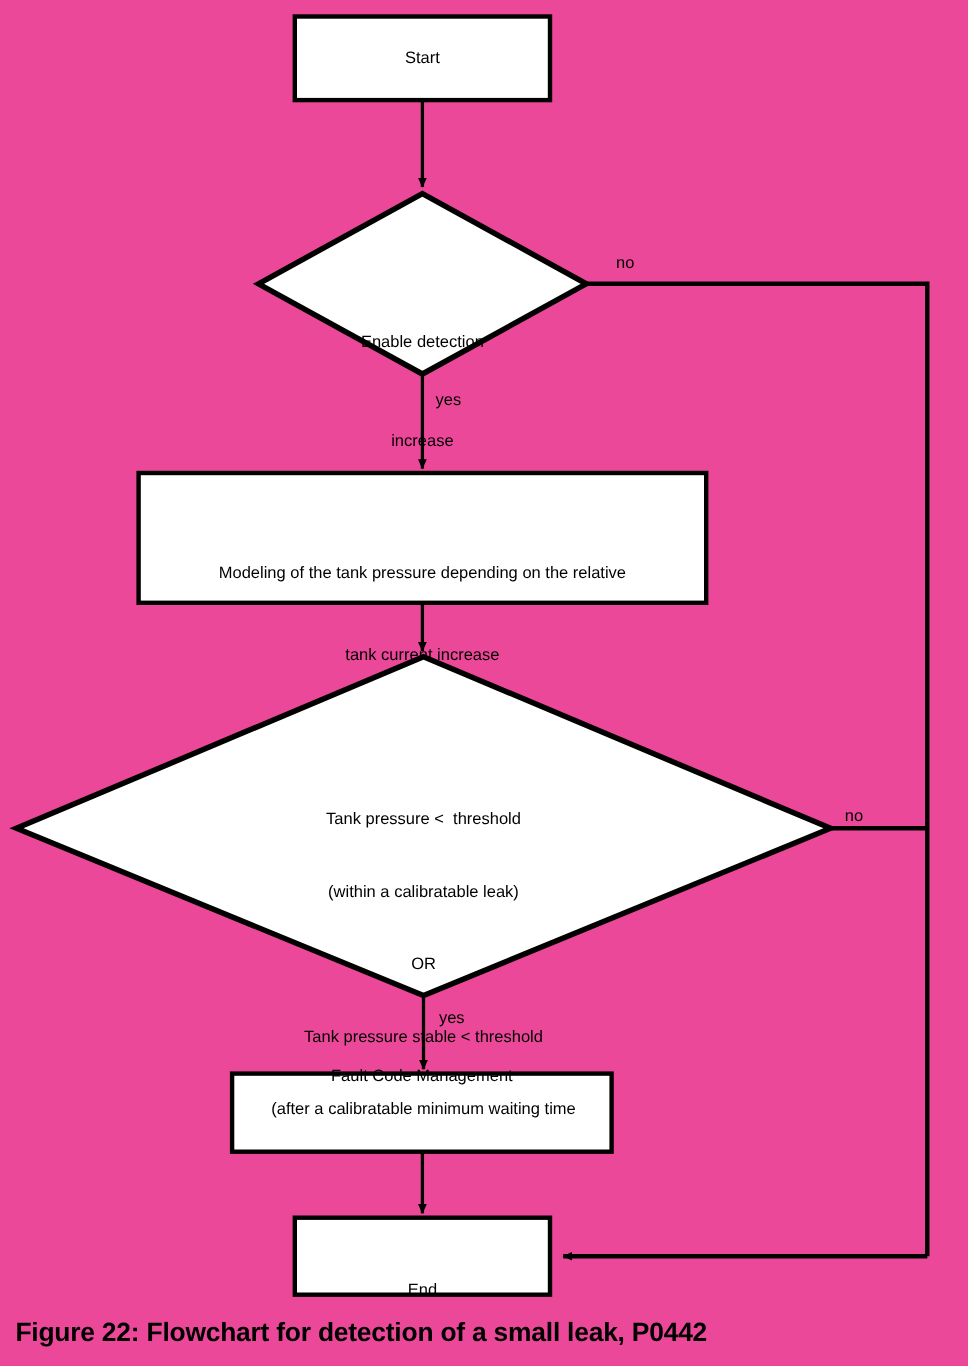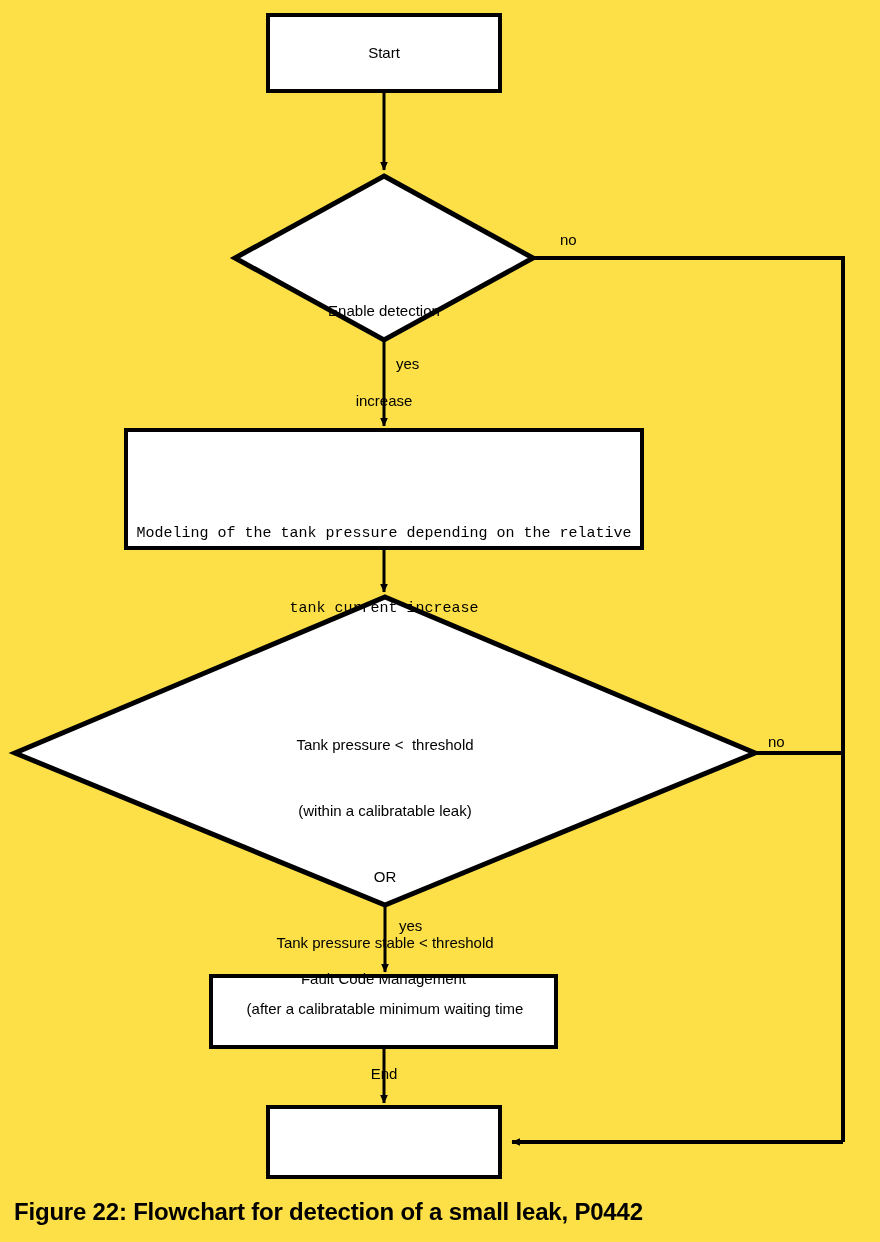--- a/index.html
+++ b/index.html
@@ -7,21 +7,21 @@
     padding: 0;
     background: #ffffff;
   }
   body {
     font-family: "Liberation Sans", sans-serif;
   }
   #page {
     position: relative;
     width: 880px;
     height: 1242px;
-    background: #fde047;
+    background: #ec4899;
     overflow: hidden;
   }
   #flow-svg {
     position: absolute;
     left: 0;
     top: 0;
     width: 880px;
     height: 1242px;
   }
   .node-text {
@@ -99,36 +99,36 @@
     <rect x="268" y="1107" width="232" height="70" fill="#ffffff" stroke="#000000" stroke-width="4"></rect>
   </svg>
 
   <div class="node-text" style="left:268px; top:42px; width:232px;">Start</div>
 
   <div class="node-text" style="left:235px; top:236px; width:298px; line-height:30px;">
     <span class="txt-block">Enable detection</span>
     <span class="txt-block">increase</span>
   </div>
 
-  <div class="node-text" style="left:126px; top:471px; width:516px; line-height:25px;font-family:Liberation Mono, monospace;">
+  <div class="node-text" style="left:126px; top:458px; width:516px; line-height:25px;">
     <span class="txt-block">Modeling of the tank pressure depending on the relative</span>
     <span class="txt-block">tank current increase</span>
   </div>
 
   <div class="node-text" style="left:165px; top:690px; width:440px; line-height:22px;text-align:center;">
     <span class="txt-block">Tank pressure &lt;  threshold</span>
     <span class="txt-block">(within a calibratable leak)</span>
     <span class="txt-block">OR</span>
     <span class="txt-block">Tank pressure stable &lt; threshold</span>
     <span class="txt-block">(after a calibratable minimum waiting time</span>
   </div>
 
   <div class="node-text" style="left:211px; top:968px; width:345px;">Fault Code Management</div>
 
-  <div class="node-text" style="left:268px; top:1063px; width:232px;">End</div>
+  <div class="node-text" style="left:268px; top:1162px; width:232px;">End</div>
 
   <div class="edge-label" style="left:560px; top:231px;">no</div>
 
   <div class="edge-label" style="left:396px; top:355px;">yes</div>
 
   <div class="edge-label" style="left:768px; top:733px;">no</div>
 
   <div class="edge-label" style="left:399px; top:917px;">yes</div>
 
   <div class="caption">Figure 22: Flowchart for detection of a small leak, P0442</div>

